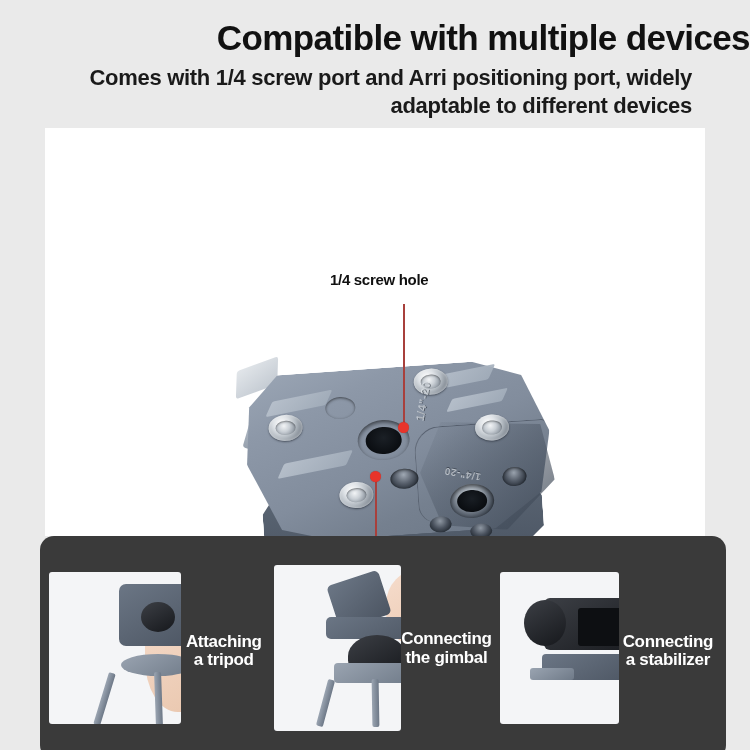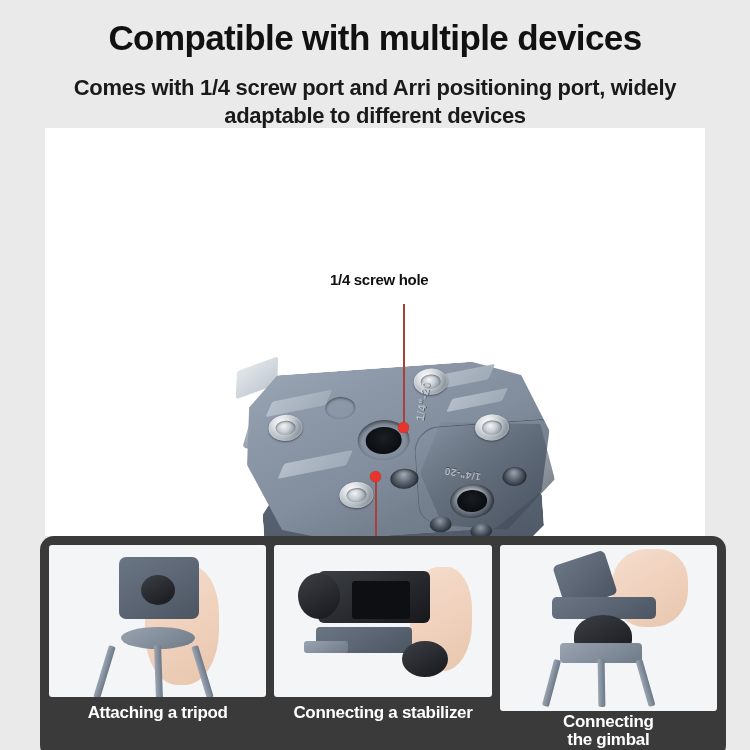--- a/index.html
+++ b/index.html
@@ -6,30 +6,30 @@
   body{
     width:750px;height:750px;
     background:#eaeaea;
     font-family:"Liberation Sans", sans-serif;
     overflow:hidden;
     position:relative;
   }
   #root{position:absolute;inset:0;}
 
   
-  .header{position:absolute;left:0;top:0;width:750px;text-align:center;}
+  .header{position:absolute;left:0;top:0;width:750px;text-align:right;}
   .title{
     font-size:35px;font-weight:bold;color:#111;
     letter-spacing:-0.6px;line-height:1;
     margin-top:20px;
   }
   .subtitle{
     font-size:22px;font-weight:bold;color:#1a1a1a;
     line-height:1.28;letter-spacing:-0.3px;
-    margin-top:19px;padding:0 58px;
+    margin-top:9px;padding:0 58px;
   }
 
   
   .hero-card{
     position:absolute;left:45px;top:128px;
     width:660px;height:408px;
     background:#ffffff;
   }
 
   
@@ -206,21 +206,21 @@
   }
   .eng-1{left:188px;top:64px;transform:rotate(-76deg);}
   .eng-2{left:224px;top:140px;transform:rotate(-166deg);font-size:10px;}
 
   
   .gallery{
     position:absolute;left:40px;top:536px;width:668px;height:205px;
     background:#3a3a3a;border-radius:14px;
     display:flex;gap:8px;padding:9px;
   }
-  .gal-item{flex:1;display:flex;flex-direction:column;align-items:center;min-width:0;}
+  .gal-item{flex:1;display:flex;flex-direction:row;align-items:center;min-width:0;}
   .gal-img{
     width:100%;height:152px;background:#f4f5f7;border-radius:3px;
     position:relative;overflow:hidden;
   }
   .gal-item.tall .gal-img{height:166px;}
   .gal-cap{
     color:#ffffff;font-size:17px;font-weight:bold;text-align:center;
     line-height:1.07;margin-top:7px;letter-spacing:-0.3px;
   }
   .gal-item.tall .gal-cap{margin-top:2px;}
@@ -305,46 +305,46 @@
       <div class="gal-img">
         <div class="ph hand" style="left:96px;top:20px;width:74px;height:120px;"></div>
         <div class="ph metal" style="left:70px;top:12px;width:80px;height:62px;border-radius:7px;"></div>
         <div class="ph blk" style="left:92px;top:30px;width:34px;height:30px;border-radius:50%;"></div>
         <div class="ph metal-l" style="left:72px;top:82px;width:74px;height:22px;border-radius:50%;"></div>
         <div class="leg" style="left:52px;top:100px;width:7px;height:54px;transform:rotate(17deg);"></div>
         <div class="leg" style="left:106px;top:100px;width:7px;height:54px;transform:rotate(-2deg);"></div>
         <div class="leg" style="left:150px;top:100px;width:7px;height:54px;transform:rotate(-17deg);"></div>
       </div>
       <div class="gal-cap">Attaching a tripod</div>
-    </div>
-
-    <div class="gal-item">
-      <div class="gal-img">
-        <div class="ph hand" style="left:136px;top:22px;width:62px;height:104px;"></div>
-        <div class="ph blk" style="left:44px;top:26px;width:112px;height:52px;border-radius:6px;"></div>
-        <div class="ph blk" style="left:24px;top:28px;width:42px;height:46px;border-radius:50%;"></div>
-        <div class="ph" style="left:78px;top:36px;width:58px;height:38px;background:#0d0f12;border-radius:3px;"></div>
-        <div class="ph metal" style="left:42px;top:82px;width:96px;height:26px;border-radius:4px;"></div>
-        <div class="ph metal-l" style="left:30px;top:96px;width:44px;height:12px;border-radius:3px;"></div>
-        <div class="ph blk" style="left:128px;top:96px;width:46px;height:36px;border-radius:50%;"></div>
-      </div>
-      <div class="gal-cap">Connecting a stabilizer</div>
     </div>
 
     <div class="gal-item tall">
       <div class="gal-img">
         <div class="ph hand" style="left:112px;top:4px;width:76px;height:78px;"></div>
         <div class="ph metal" style="left:58px;top:12px;width:54px;height:46px;border-radius:5px;transform:rotate(-18deg);"></div>
         <div class="ph metal" style="left:52px;top:52px;width:104px;height:22px;border-radius:5px;"></div>
         <div class="ph blk" style="left:74px;top:70px;width:58px;height:42px;border-radius:50% 50% 40% 40%;"></div>
         <div class="ph metal-l" style="left:60px;top:98px;width:82px;height:20px;border-radius:4px;"></div>
         <div class="leg" style="left:48px;top:114px;width:7px;height:48px;transform:rotate(15deg);"></div>
         <div class="leg" style="left:98px;top:114px;width:7px;height:48px;transform:rotate(-1deg);"></div>
         <div class="leg" style="left:142px;top:114px;width:7px;height:48px;transform:rotate(-16deg);"></div>
       </div>
       <div class="gal-cap">
         <div>Connecting</div>
         <div>the gimbal</div>
       </div>
     </div>
 
+    <div class="gal-item">
+      <div class="gal-img">
+        <div class="ph hand" style="left:136px;top:22px;width:62px;height:104px;"></div>
+        <div class="ph blk" style="left:44px;top:26px;width:112px;height:52px;border-radius:6px;"></div>
+        <div class="ph blk" style="left:24px;top:28px;width:42px;height:46px;border-radius:50%;"></div>
+        <div class="ph" style="left:78px;top:36px;width:58px;height:38px;background:#0d0f12;border-radius:3px;"></div>
+        <div class="ph metal" style="left:42px;top:82px;width:96px;height:26px;border-radius:4px;"></div>
+        <div class="ph metal-l" style="left:30px;top:96px;width:44px;height:12px;border-radius:3px;"></div>
+        <div class="ph blk" style="left:128px;top:96px;width:46px;height:36px;border-radius:50%;"></div>
+      </div>
+      <div class="gal-cap">Connecting a stabilizer</div>
+    </div>
+
   </div>
 </div>
 
 </body></html>

